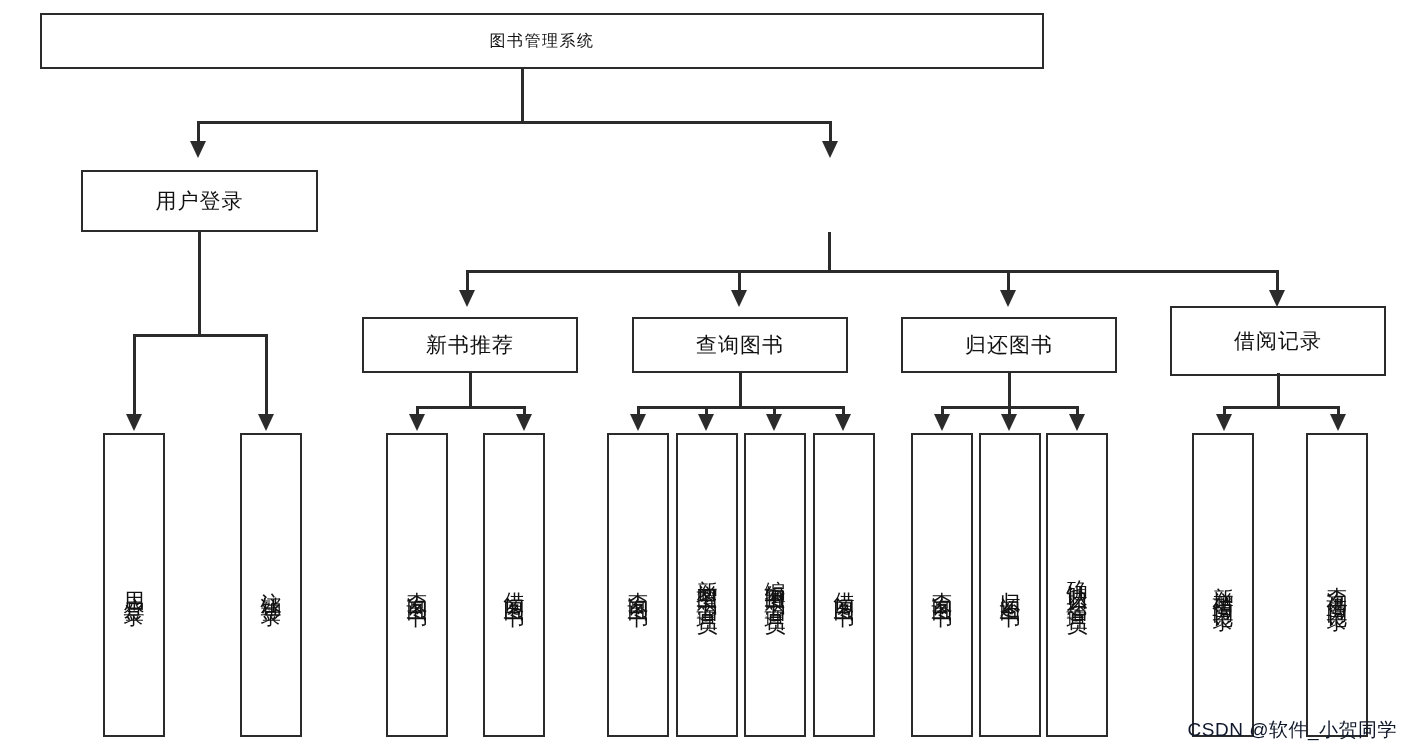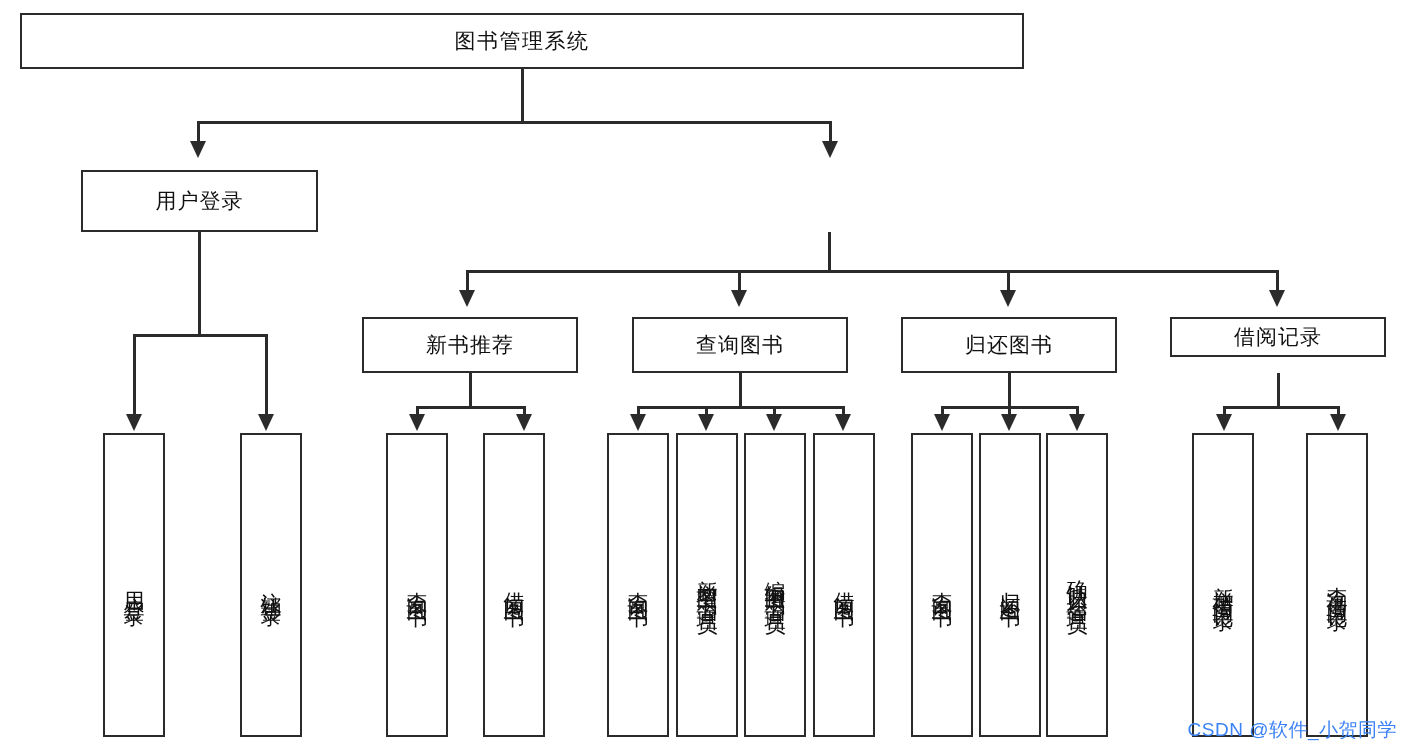--- a/index.html
+++ b/index.html
@@ -23,21 +23,21 @@
     display:flex;
     align-items:center;
     justify-content:center;
     color:#111111;
     line-height:1.15;
   }
   .node.h{
     font-size:21px;
     letter-spacing:1px;
   }
-  .node.root{ font-size:21px; letter-spacing:1.5px; }
+  .node.root{ font-size:16px; letter-spacing:1.5px;margin-left:20px; }
   
   .node.v{
     font-size:21px;
     writing-mode:vertical-rl;
     text-orientation:upright;
     letter-spacing:5px;
     align-items:center;
     justify-content:center;
     padding-top:0;
   }
@@ -63,21 +63,21 @@
     border-right:8px solid transparent;
     border-top:17px solid #2b2b2b;
   }
 
   
   #watermark{
     position:absolute;
     right:8px;
     bottom:4px;
     font-size:19px;
-    color:#3b82f6;
+    color:#0f172a;
     letter-spacing:0.5px;
     white-space:nowrap;
     user-select:none;
   }
 </style>
 </head>
 <body>
 
 <div id="canvas">
 
@@ -118,21 +118,21 @@
 
   <div class="node h" style="left:362px;top:317px;width:216px;height:56px;">
     <span>新书推荐</span>
   </div>
   <div class="node h" style="left:632px;top:317px;width:216px;height:56px;">
     <span>查询图书</span>
   </div>
   <div class="node h" style="left:901px;top:317px;width:216px;height:56px;">
     <span>归还图书</span>
   </div>
-  <div class="node h" style="left:1170px;top:317px;width:216px;height:40px;text-align:center;">
+  <div class="node h" style="left:1170px;top:306px;width:216px;height:70px;text-align:center;">
     <span>借阅记录</span>
   </div>
 
   <div class="ln v" style="left:469px;top:373px;width:3px;height:35px;"></div>
   <div class="ln h" style="left:416px;top:406px;width:110px;height:3px;"></div>
   <div class="ln v" style="left:416px;top:406px;width:3px;height:12px;"></div>
   <div class="ln v" style="left:523px;top:406px;width:3px;height:12px;"></div>
   <div class="arrow" style="left:409px;top:414px;"></div>
   <div class="arrow" style="left:516px;top:414px;"></div>
 

